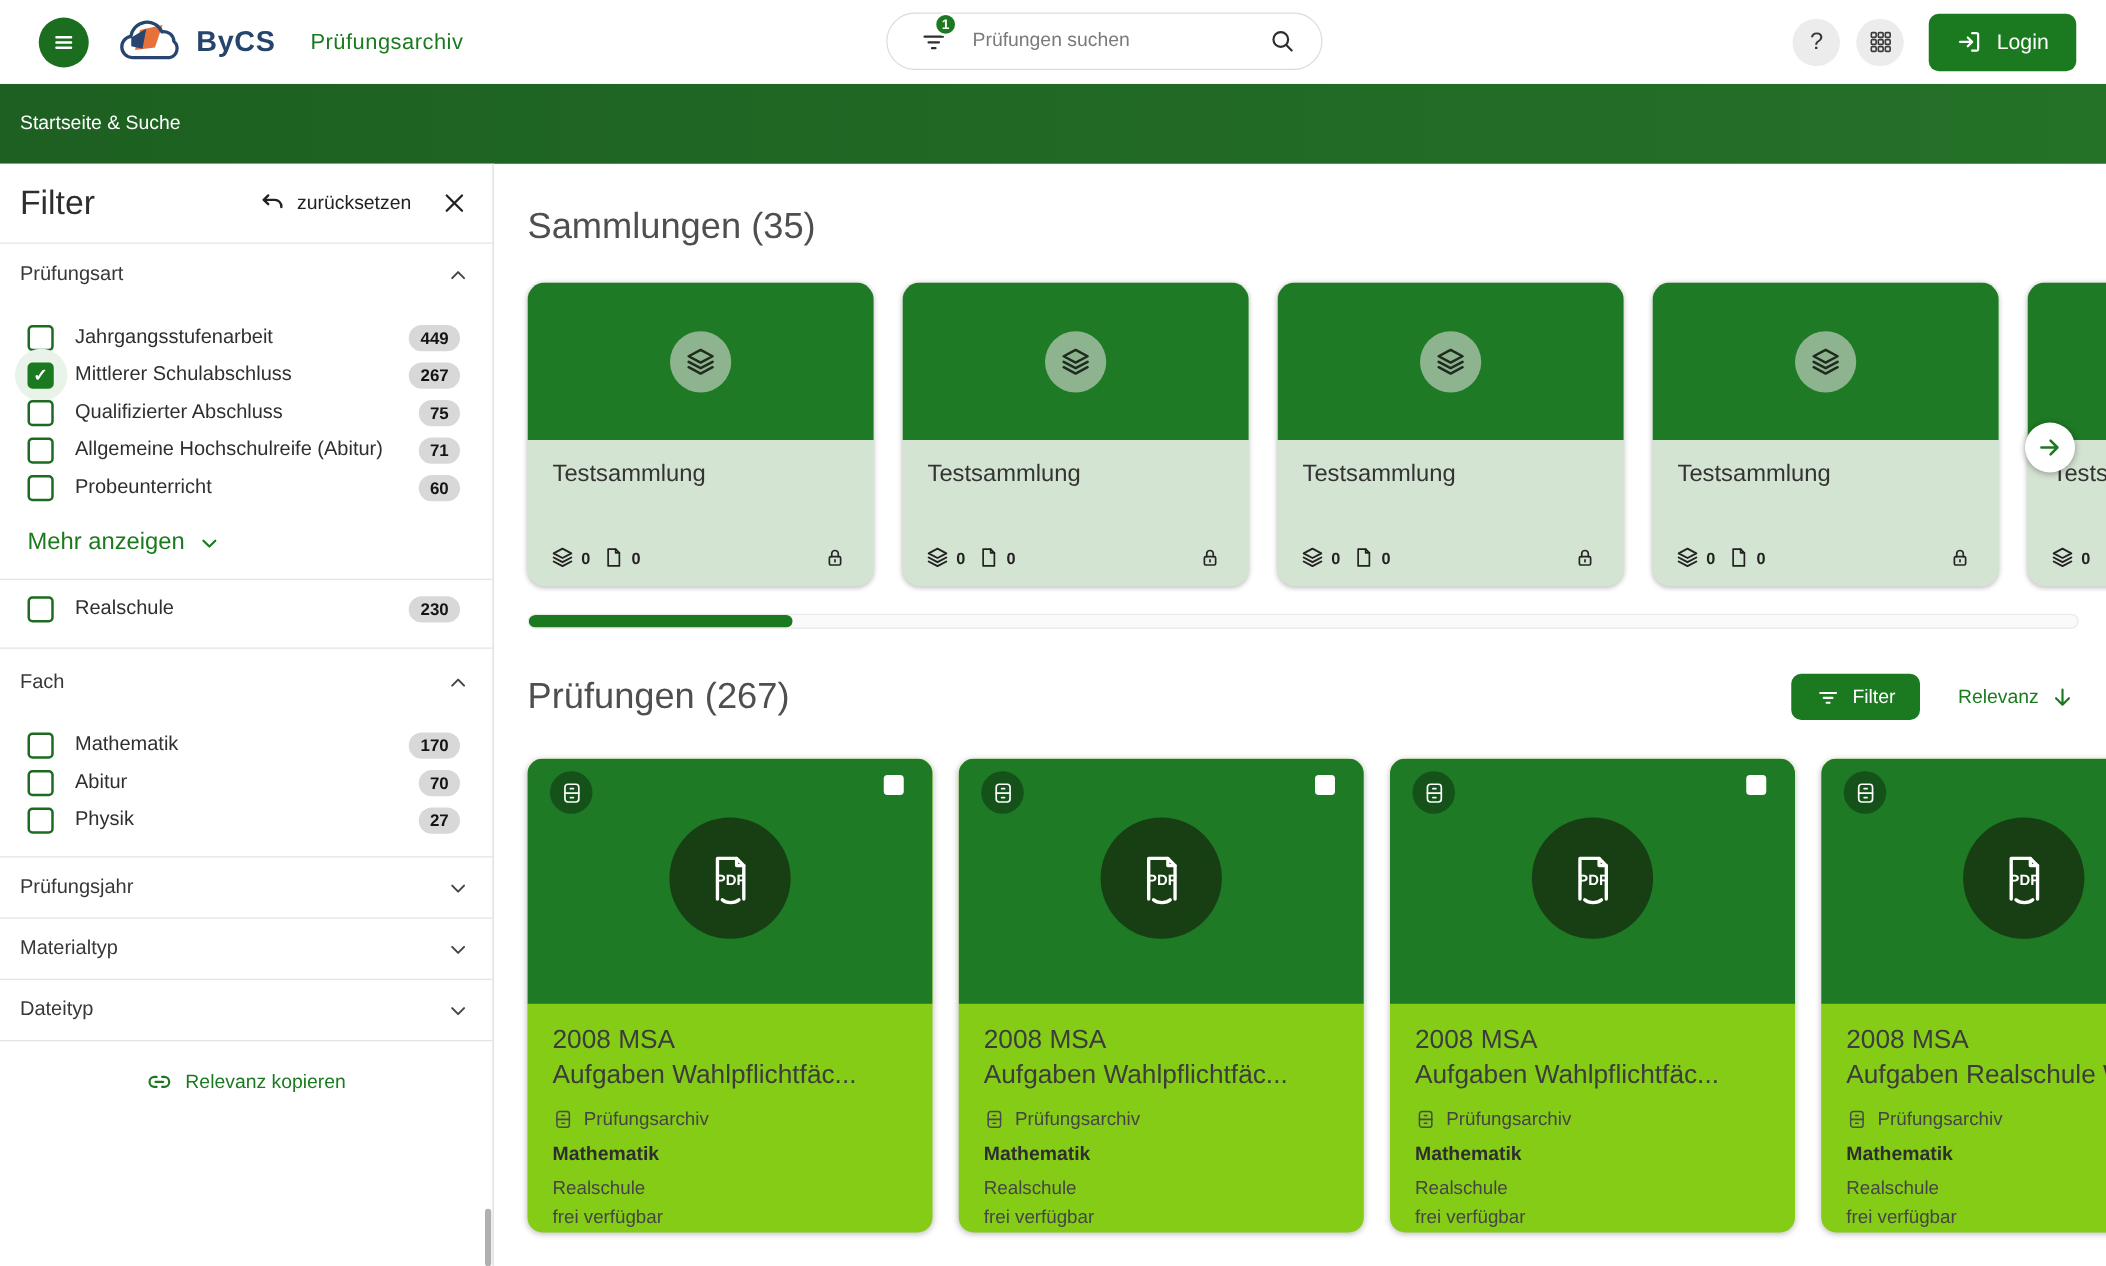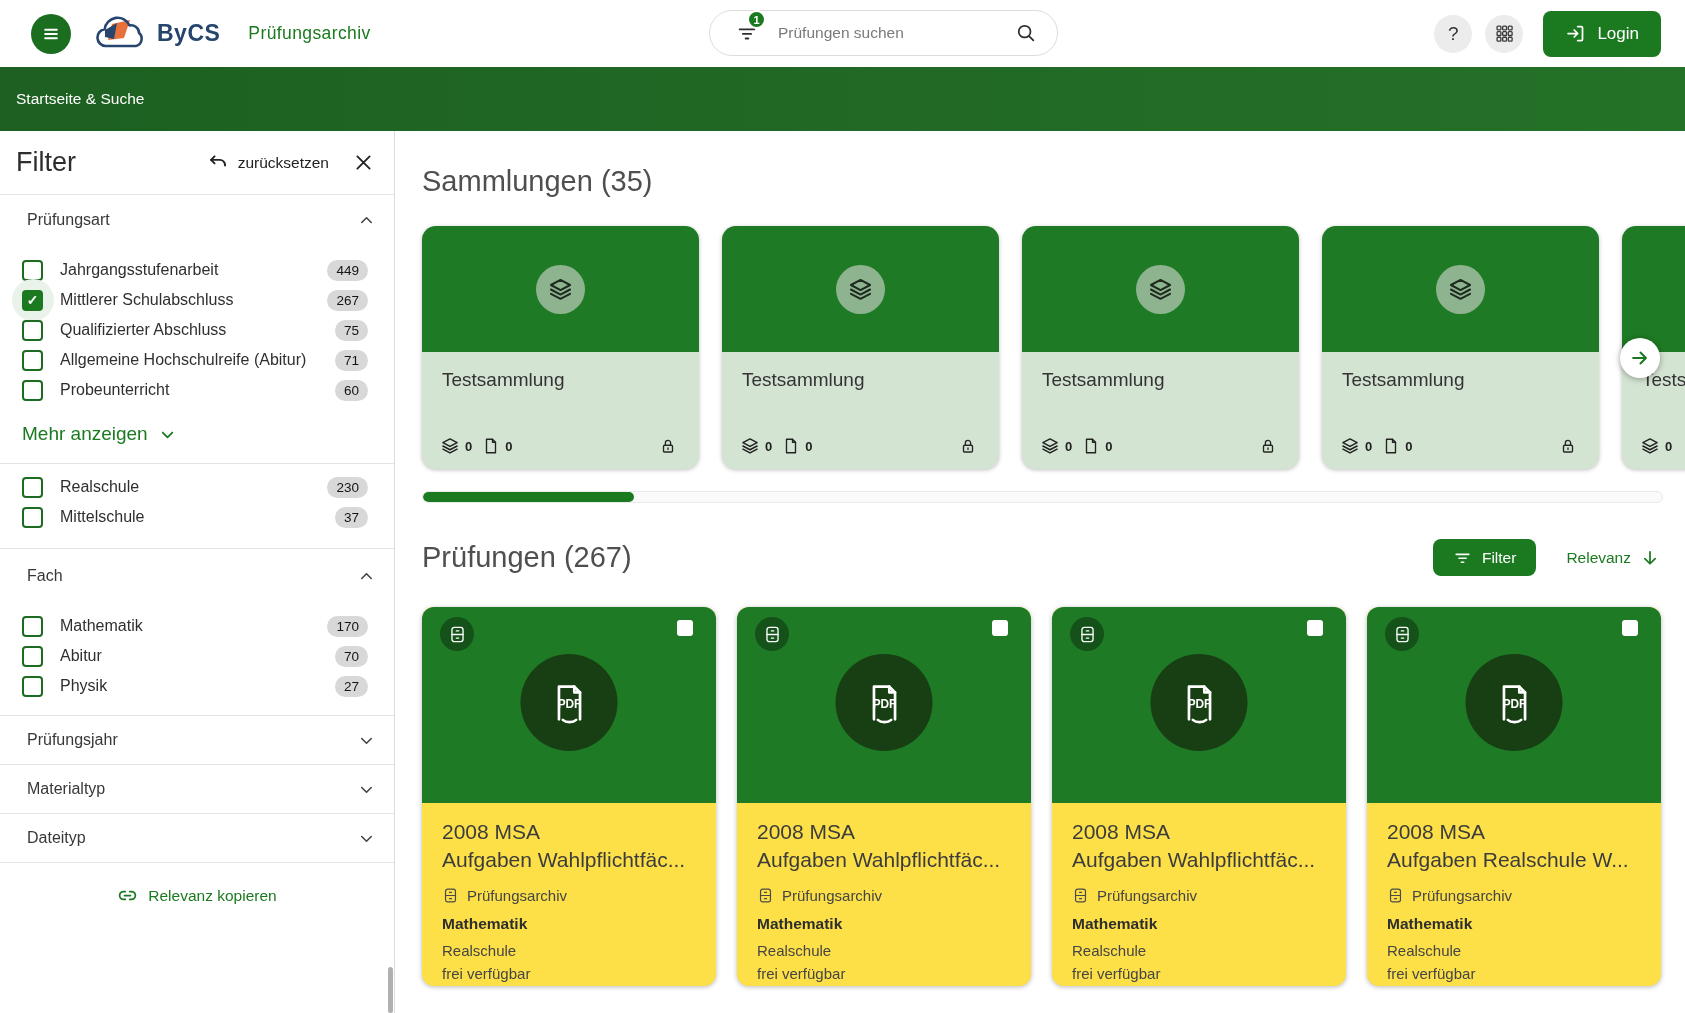--- a/index.html
+++ b/index.html
@@ -47,39 +47,39 @@
 
   
   .f-head { display:flex; align-items:center; height:63px; padding:0 20px 0 16px; }
   .f-title { font-size:27px; font-weight:500; color:#2e2e2e; }
   .reset-btn { margin-left:auto; display:flex; align-items:center; gap:9px; background:none;
     border:none; cursor:pointer; font-size:15.5px; color:#222;
     font-family:"Liberation Sans", sans-serif; }
   .close-btn { margin-left:24px; background:none; border:none; cursor:pointer; display:flex; }
   .divider { border-bottom:1px solid #e4e4e4; }
 
-  .sect-head { display:flex; align-items:center; height:50px; padding:0 18px 0 27px; cursor:pointer; }
+  .sect-head { display:flex; align-items:center; height:50px; padding:0 18px 0 16px; cursor:pointer; }
   .sect-head span { font-size:16px; color:#383838; }
   .sect-head svg { margin-left:auto; }
   .opts { padding:10px 0 16px; }
   .frow { position:relative; display:flex; align-items:center; height:30px;
     padding:0 26px 0 22px; cursor:pointer; }
   .cb-ring { width:21px; height:21px; display:flex; align-items:center; justify-content:center;
     flex:0 0 auto; }
   .cb { width:21px; height:21px; border:2px solid #1c6b20; border-radius:4px; background:#fff;
     display:flex; align-items:center; justify-content:center; font-size:14px; }
   .frow.checked .cb { background:#1b7a1f; border-color:#1b7a1f; }
   .frow.checked .cb::after { content:"✓"; color:#fff; font-weight:bold; font-size:14px; line-height:1; }
   .frow.checked .cb-ring { position:relative; }
   .frow.checked .cb-ring::before { content:""; position:absolute; left:50%; top:50%;
     transform:translate(-50%,-50%); width:42px; height:42px; border-radius:50%;
     background:#e9f3e9; z-index:0; }
   .frow.checked .cb { position:relative; z-index:1; }
   .flabel { margin-left:17px; font-size:16px; color:#2f2f2f; flex:1; }
-  .fcount { background:#d8d8d8; color:#141414; font-weight:normal; font-size:13.5px;
+  .fcount { background:#d8d8d8; color:#141414; font-weight:bold; font-size:13.5px;
     padding:3px 9px; border-radius:11px; }
   .more-link { display:flex; align-items:center; gap:10px; margin:2px 0 18px; padding-left:22px;
     background:none; border:none; cursor:pointer; color:#1b7a1f; font-size:19px; font-weight:500;
     font-family:"Liberation Sans", sans-serif; }
   .collapsed-head { height:48px; }
   .copy-link { margin-top:22px; width:100%; display:flex; align-items:center; justify-content:center;
     gap:10px; background:none; border:none; cursor:pointer; color:#1b7a1f; font-size:15.5px;
     font-weight:500; font-family:"Liberation Sans", sans-serif; }
   .side-scroll-thumb { position:absolute; right:1px; bottom:0; width:5px; height:46px;
     background:#b0b0b0; border-radius:3px; }
@@ -108,22 +108,22 @@
   
   .exams-head { margin-top:36px; width:1238px; display:flex; align-items:center; }
   .exams-actions { margin-left:auto; display:flex; align-items:center; gap:30px; }
   .filter-btn { height:37px; padding:0 20px; background:#1b7a1f; border:none; border-radius:8px;
     color:#fff; font-size:15.5px; display:flex; align-items:center; gap:10px; cursor:pointer;
     font-family:"Liberation Sans", sans-serif; }
   .sort-link { display:flex; align-items:center; gap:9px; background:none; border:none;
     cursor:pointer; color:#1b7a1f; font-size:15.5px; font-weight:500;
     font-family:"Liberation Sans", sans-serif; }
   .exam-row { display:flex; gap:21px; margin-top:31px; }
-  .ecard { width:294px; flex:0 0 auto; height:379px; border-radius:12px; overflow:hidden;
-    background:#fde047; box-shadow:0 1px 5px rgba(0,0,0,.28); cursor:pointer; }
+  .ecard { width:324px; flex:0 0 auto; height:379px; border-radius:12px; overflow:hidden;
+    background:#84cc16; box-shadow:0 1px 5px rgba(0,0,0,.28); cursor:pointer; }
   .ec-top { position:relative; height:196px; background:#1e7a24; }
   .ec-badge-circle { position:absolute; left:18px; top:10px; width:34px; height:34px;
     border-radius:50%; background:#14521a; display:flex; align-items:center; justify-content:center; }
   .ec-check { position:absolute; right:23px; top:13px; width:16px; height:16px; background:#fff;
     border-radius:3px; cursor:pointer; }
   .ec-circle { position:absolute; left:50%; top:47px; transform:translateX(-50%);
     width:97px; height:97px; border-radius:50%; background:#173f13;
     display:flex; align-items:center; justify-content:center; }
   .ec-body { padding:15px 20px 0; }
   .ec-title { font-size:21px; color:#3c3c3c; line-height:28px; }
@@ -269,27 +269,20 @@
 
     <div class="sect">
       <div class="opts" style="padding-top:8px;">
         <label class="frow">
           <span class="cb-ring">
               <span class="cb"></span>
             </span>
           <span class="flabel">Realschule</span>
           <span class="fcount">230</span>
         </label>
-        <label class="frow">
-          <span class="cb-ring">
-              <span class="cb"></span>
-            </span>
-          <span class="flabel">Mittelschule</span>
-          <span class="fcount">37</span>
-        </label>
       </div>
     </div>
     <div class="divider"></div>
 
     <div class="sect">
       <div class="sect-head" style="height:54px;">
         <span>Fach</span>
         <svg width="19" height="19" viewBox="0 0 24 24" fill="none" stroke="#444" stroke-width="2" stroke-linecap="round" stroke-linejoin="round">
             <path d="M6 14.5l6-6 6 6"></path>
           </svg>

